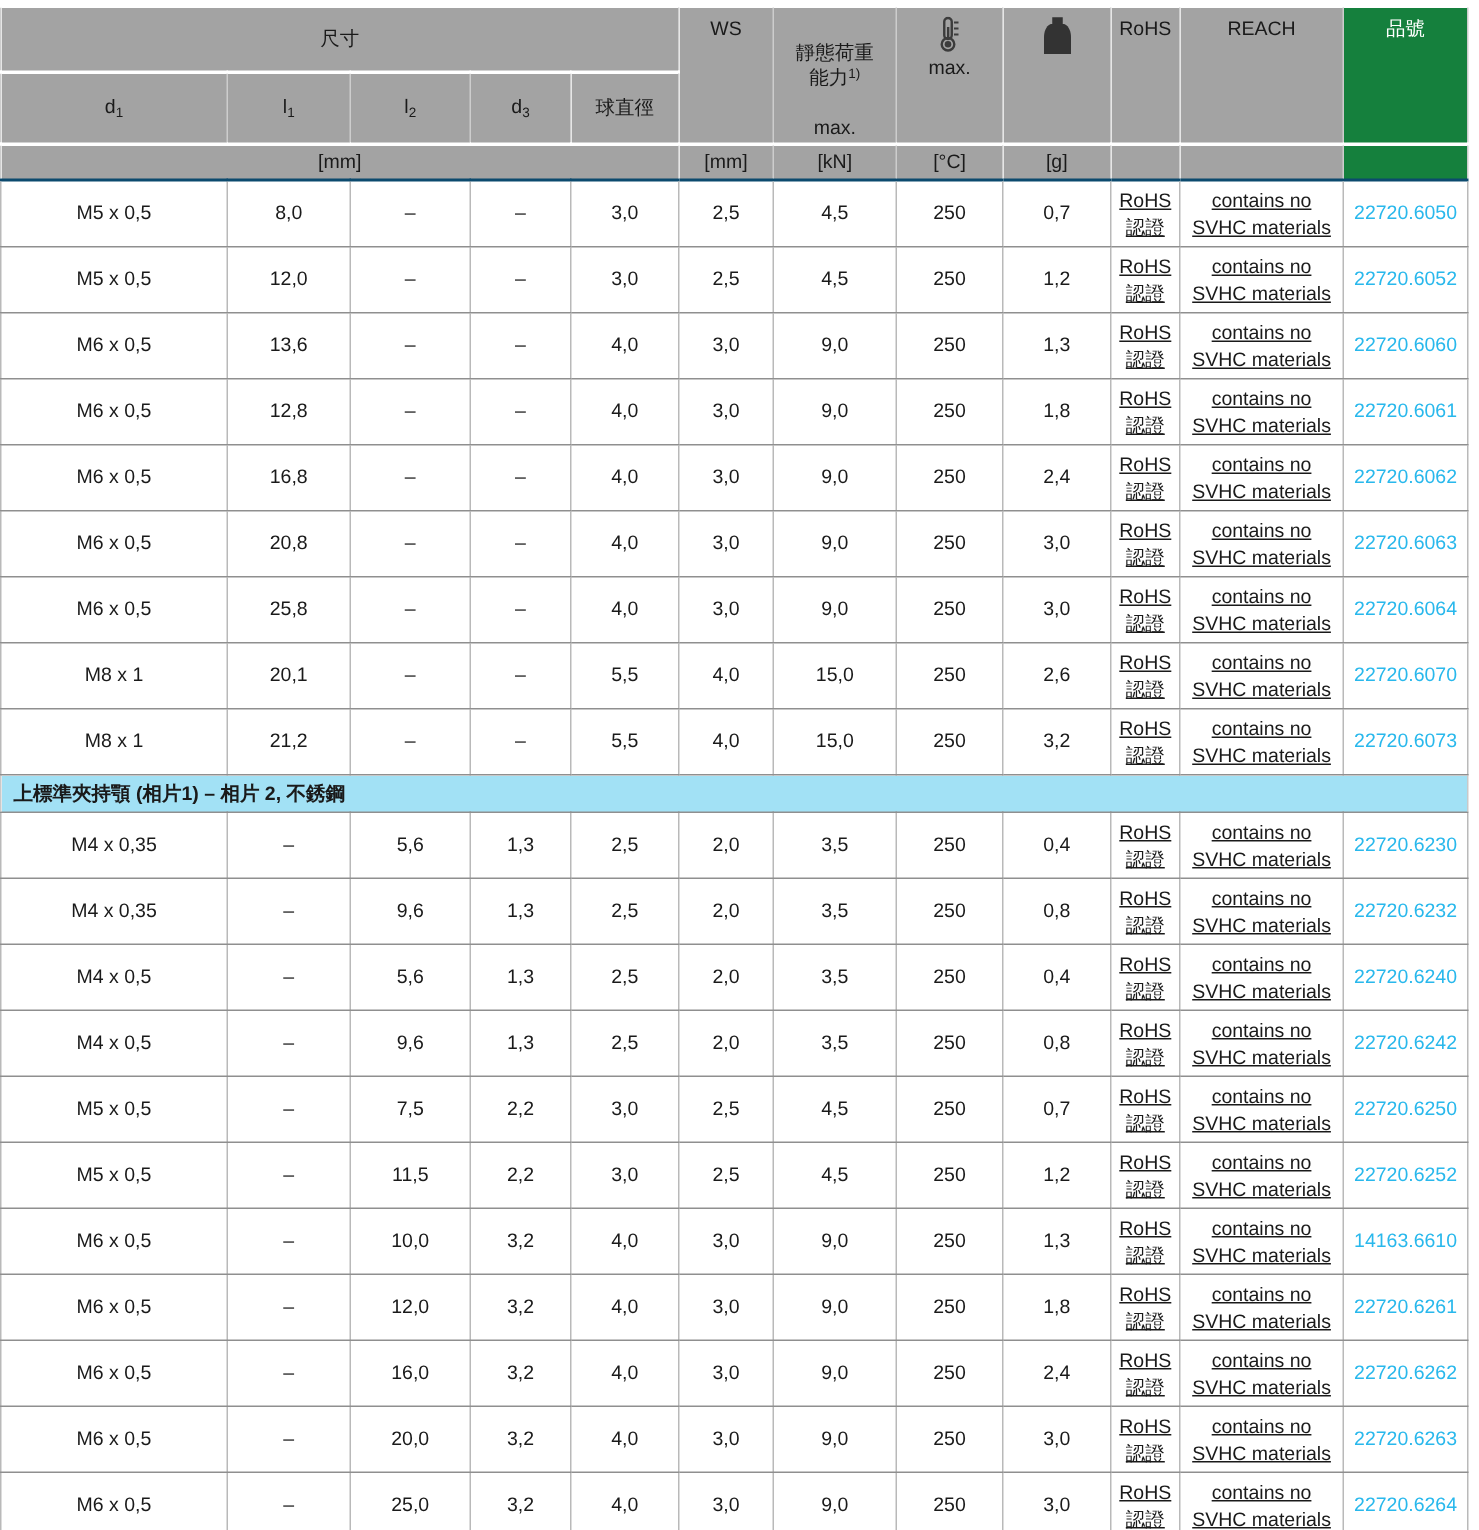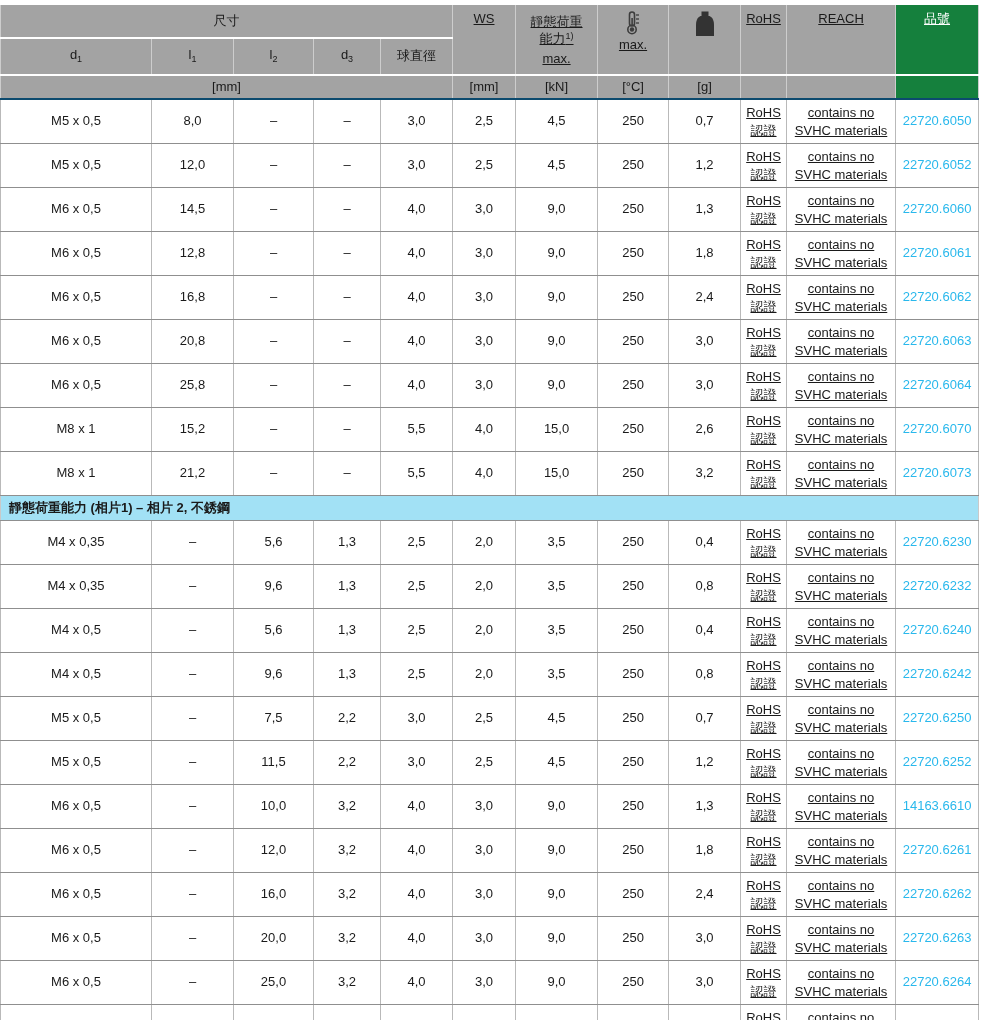--- a/index.html
+++ b/index.html
@@ -28,25 +28,25 @@
   thead th{
     background:#a3a3a3;
     border-left:1px solid #cdcdcd;
     border-right:1px solid #cdcdcd;
     border-top:2px solid #ffffff;
     border-bottom:2px solid #ffffff;
   }
   thead tr.group-row th{height:28px;}
   thead tr.name-row th{height:31px;}
   thead tr.units-row th{height:18px;border-bottom:2px solid #0c4a6e;}
-  thead th.vtop{vertical-align:top;padding-top:6px;text-decoration:underline;}
+  thead th.vtop{vertical-align:top;padding-top:6px;}
   thead th.cyan{background:#15803d;color:#ffffff;}
   sub{font-size:9px;vertical-align:-3px;}
   sup{font-size:9px;vertical-align:4px;}
-  .load-wrap{width:56px;margin:3px auto;line-height:1.3;}
+  .load-wrap{width:56px;margin:16px auto;line-height:1.3;}
   .hdr-max{margin-top:2px;}
   .icon-box{height:24px;display:flex;align-items:flex-start;justify-content:center;}
   
   tbody tr.data-row td{
     height:39px;
     background:#fff;
     border-top:1px solid #8f8f8f;
     border-bottom:1px solid #8f8f8f;
     border-left:1px solid #b9b9b9;
     border-right:1px solid #b9b9b9;
@@ -169,21 +169,21 @@
     <td>4,5</td>
     <td>250</td>
     <td>1,2</td>
     <td class="two-line">RoHS 認證</td>
     <td class="two-line">contains no SVHC materials</td>
     <td><a class="part-link">22720.6052</a></td>
   </tr>
 
   <tr class="data-row">
     <td>M6 x 0,5</td>
-    <td>14,5</td>
+    <td>13,6</td>
     <td>–</td>
     <td>–</td>
     <td>4,0</td>
     <td>3,0</td>
     <td>9,0</td>
     <td>250</td>
     <td>1,3</td>
     <td class="two-line">RoHS 認證</td>
     <td class="two-line">contains no SVHC materials</td>
     <td><a class="part-link">22720.6060</a></td>
@@ -244,21 +244,21 @@
     <td>9,0</td>
     <td>250</td>
     <td>3,0</td>
     <td class="two-line">RoHS 認證</td>
     <td class="two-line">contains no SVHC materials</td>
     <td><a class="part-link">22720.6064</a></td>
   </tr>
 
   <tr class="data-row">
     <td>M8 x 1</td>
-    <td>15,2</td>
+    <td>20,1</td>
     <td>–</td>
     <td>–</td>
     <td>5,5</td>
     <td>4,0</td>
     <td>15,0</td>
     <td>250</td>
     <td>2,6</td>
     <td class="two-line">RoHS 認證</td>
     <td class="two-line">contains no SVHC materials</td>
     <td><a class="part-link">22720.6070</a></td>
@@ -273,21 +273,21 @@
     <td>4,0</td>
     <td>15,0</td>
     <td>250</td>
     <td>3,2</td>
     <td class="two-line">RoHS 認證</td>
     <td class="two-line">contains no SVHC materials</td>
     <td><a class="part-link">22720.6073</a></td>
   </tr>
 
   <tr class="divider-row">
-    <td colspan="12">靜態荷重能力 (相片1) – 相片 2, 不銹鋼</td>
+    <td colspan="12">上標準夾持顎 (相片1) – 相片 2, 不銹鋼</td>
   </tr>
 
   <tr class="data-row">
     <td>M4 x 0,35</td>
     <td>–</td>
     <td>5,6</td>
     <td>1,3</td>
     <td>2,5</td>
     <td>2,0</td>
     <td>3,5</td>

